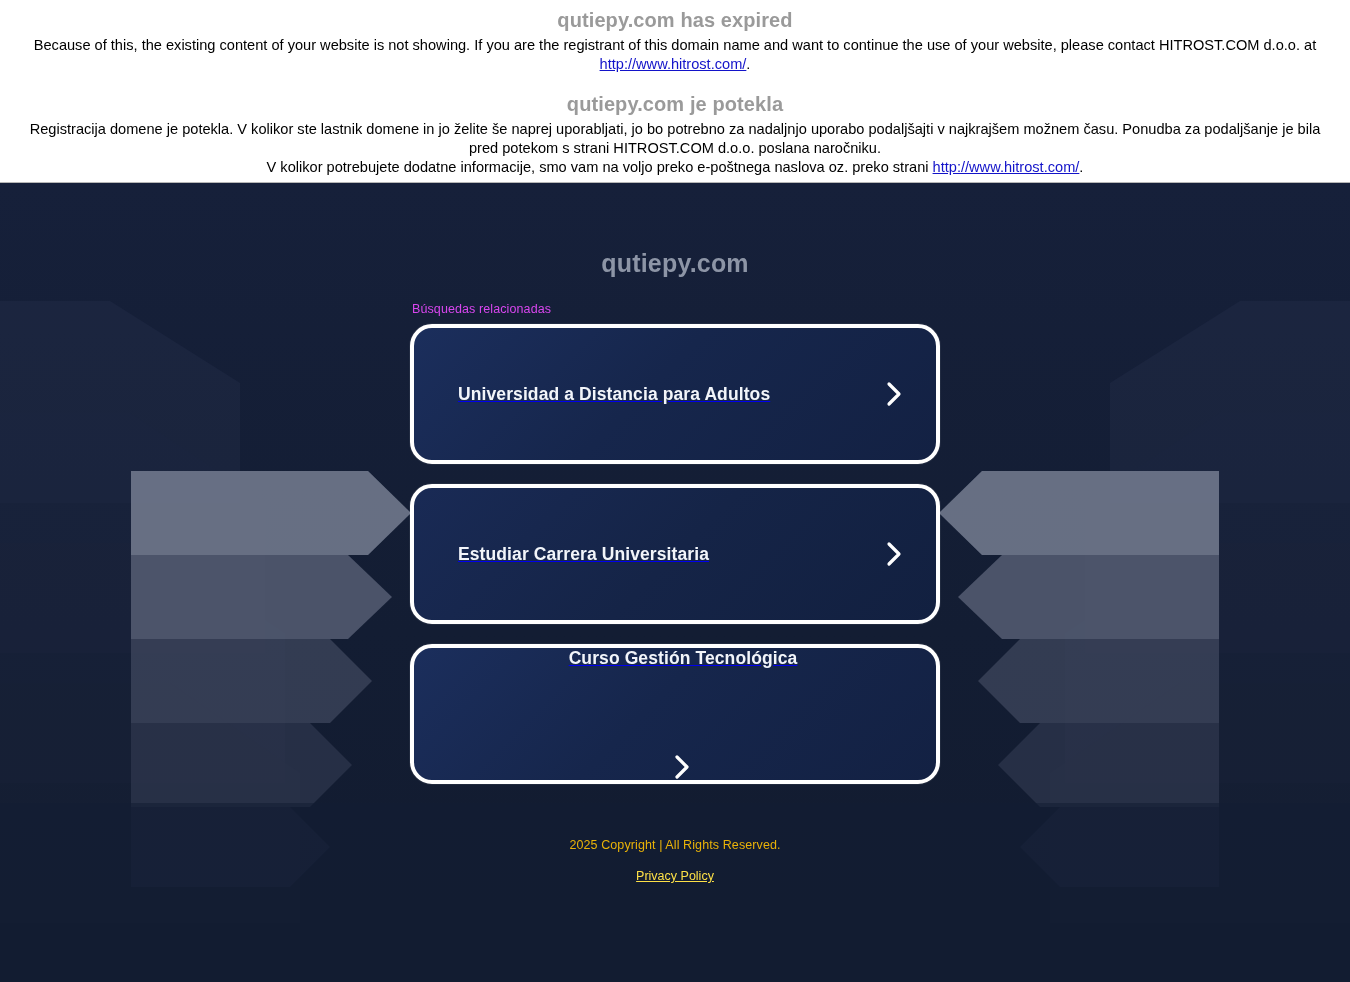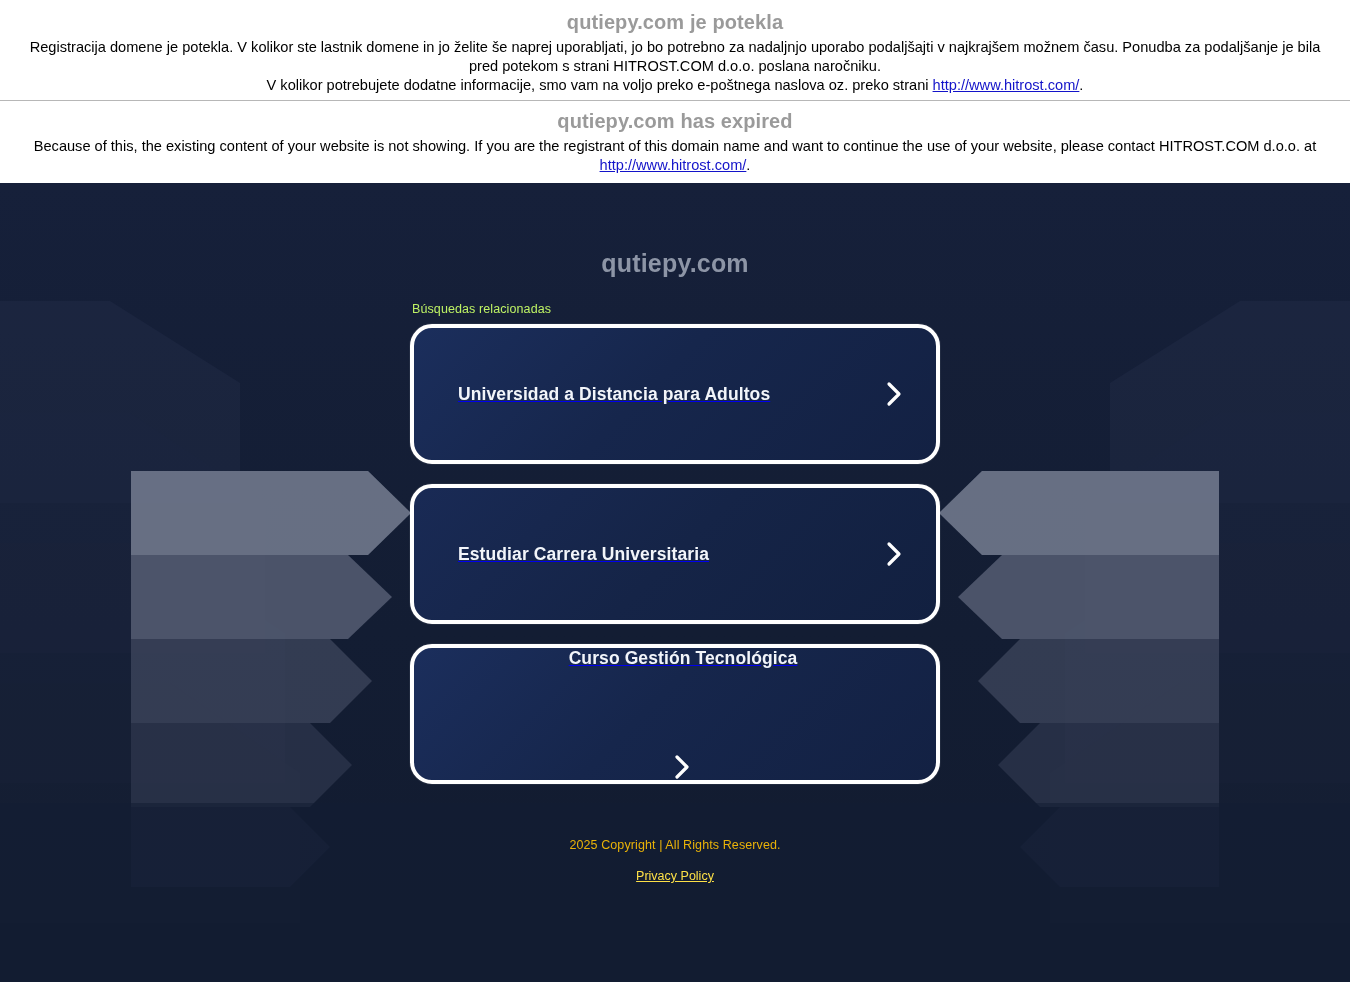--- a/index.html
+++ b/index.html
@@ -87,21 +87,21 @@
     letter-spacing: 0.2px;
     text-align: center;
   }
 
   .results {
     margin-top: 24px;
     width: 530px;
   }
   .results-label {
     font-size: 12.5px;
-    color: #bef264;
+    color: #d946ef;
     margin: 0 0 8px 2px;
     letter-spacing: 0.1px;
   }
 
   .card {
     position: relative;
     width: 530px;
     height: 140px;
     margin-bottom: 20px;
     border: 4px solid #ffffff;
@@ -154,34 +154,34 @@
     color: #fde047;
     text-decoration: underline;
     cursor: pointer;
   }
 </style>
 </head>
 <body>
 
 <div class="notice-wrap">
 
+  <div class="notice-block second">
+    <div class="notice-title">qutiepy.com has expired</div>
+    <div class="notice-body">
+      <span>Because of this, the existing content of your website is not showing. If you are the registrant of this domain name and want to continue the use of your website, please contact HITROST.COM d.o.o. at </span><a class="notice-link" href="#">http://www.hitrost.com/</a><span>.</span>
+    </div>
+  </div>
+
   <div class="notice-block first">
     <div class="notice-title">qutiepy.com je potekla</div>
     <div class="notice-body">
       <span>Registracija domene je potekla. V kolikor ste lastnik domene in jo želite še naprej uporabljati, jo bo potrebno za nadaljnjo uporabo podaljšajti v najkrajšem možnem času. Ponudba za podaljšanje je bila pred potekom s strani HITROST.COM d.o.o. poslana naročniku.</span><br>
       <span>V kolikor potrebujete dodatne informacije, smo vam na voljo preko e-poštnega naslova oz. preko strani </span><a class="notice-link" href="#">http://www.hitrost.com/</a><span>.</span>
     </div>
     <hr class="notice-divider">
-  </div>
-
-  <div class="notice-block second">
-    <div class="notice-title">qutiepy.com has expired</div>
-    <div class="notice-body">
-      <span>Because of this, the existing content of your website is not showing. If you are the registrant of this domain name and want to continue the use of your website, please contact HITROST.COM d.o.o. at </span><a class="notice-link" href="#">http://www.hitrost.com/</a><span>.</span>
-    </div>
   </div>
 
 </div>
 
 <div class="park">
 
   <svg class="park-bg" viewBox="0 0 1350 813" preserveAspectRatio="none">
     <defs>
       <linearGradient id="bgGrad" x1="0" y1="0" x2="0" y2="1">
         <stop offset="0%" stop-color="#16203a"></stop>

